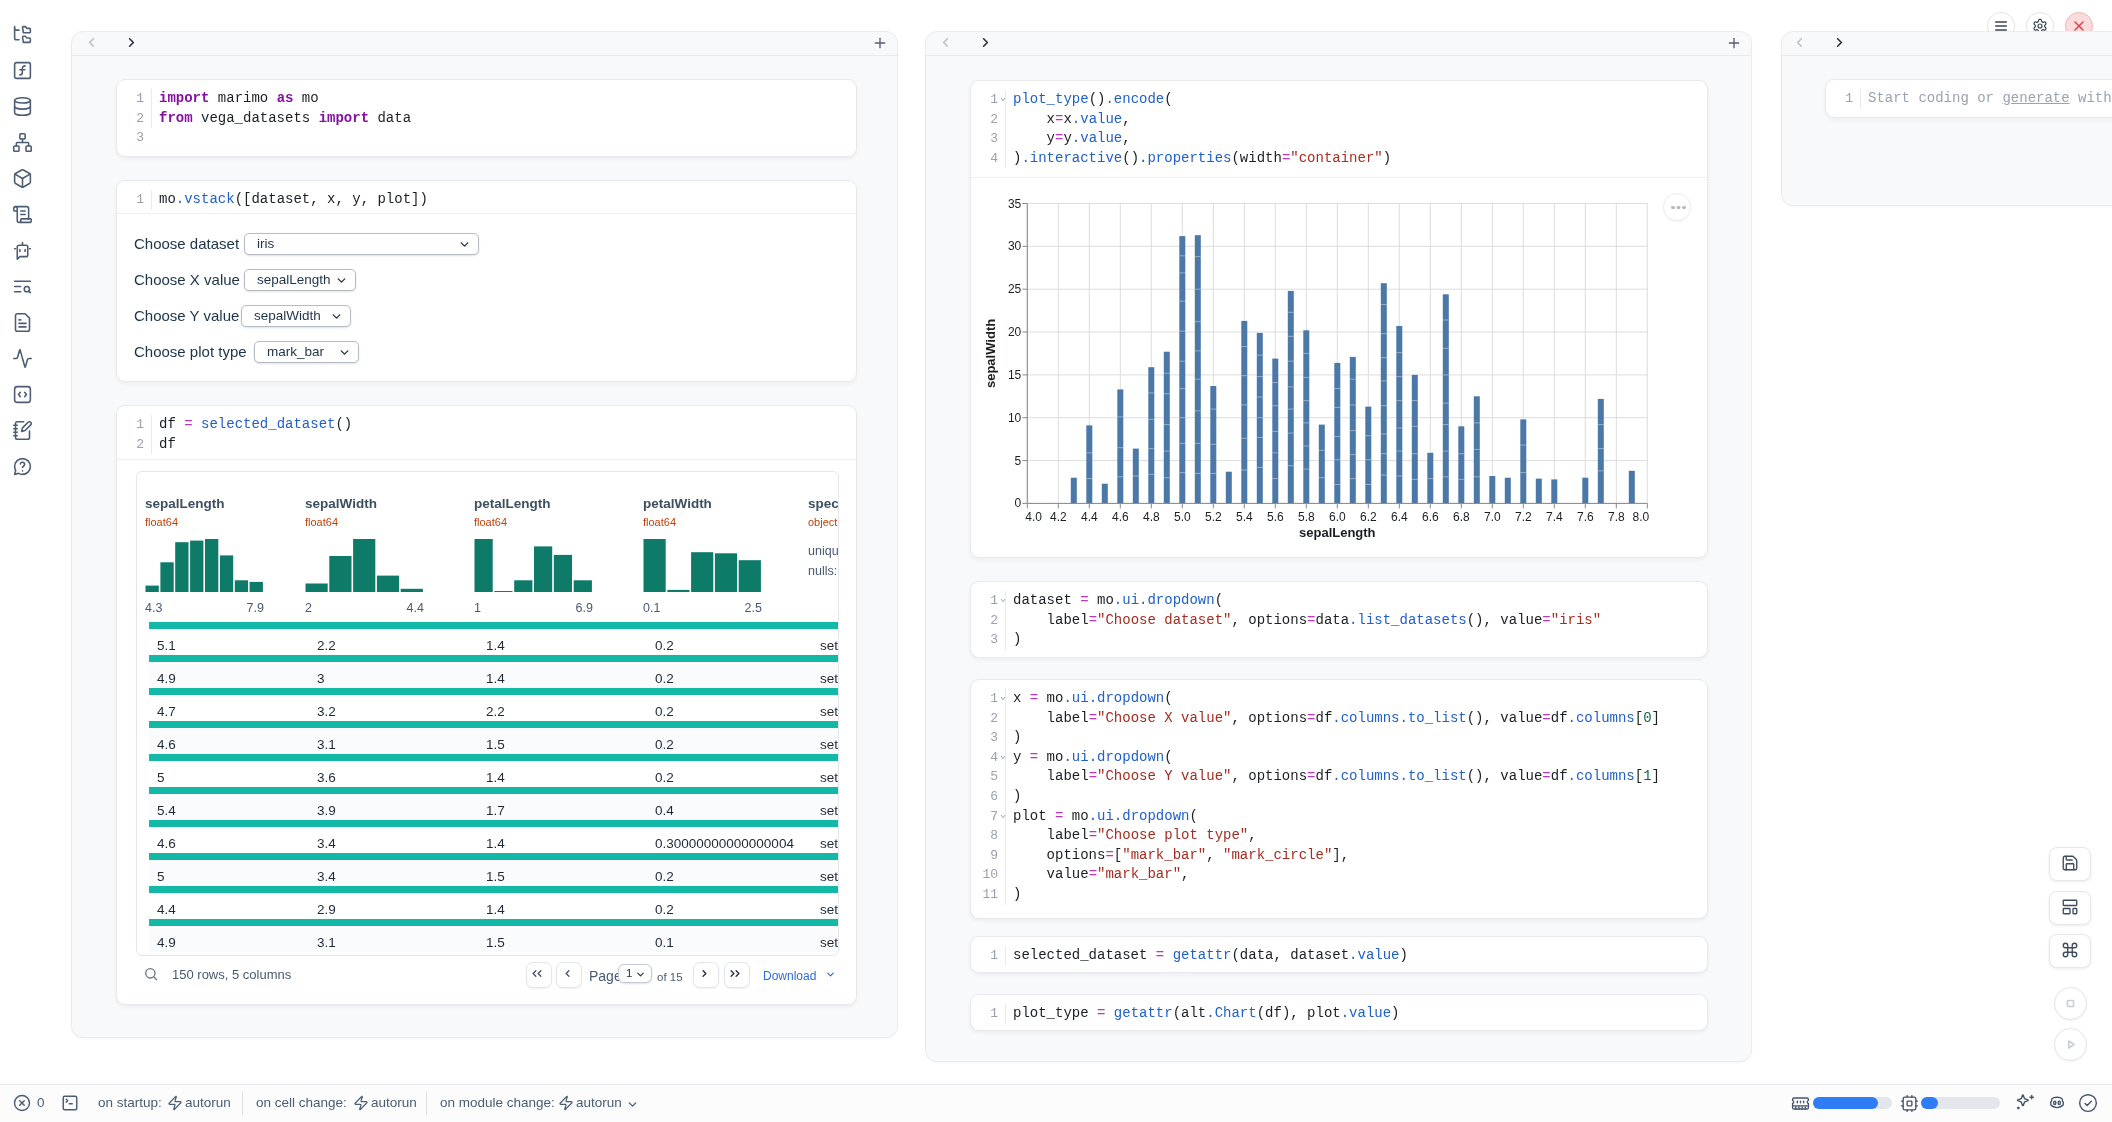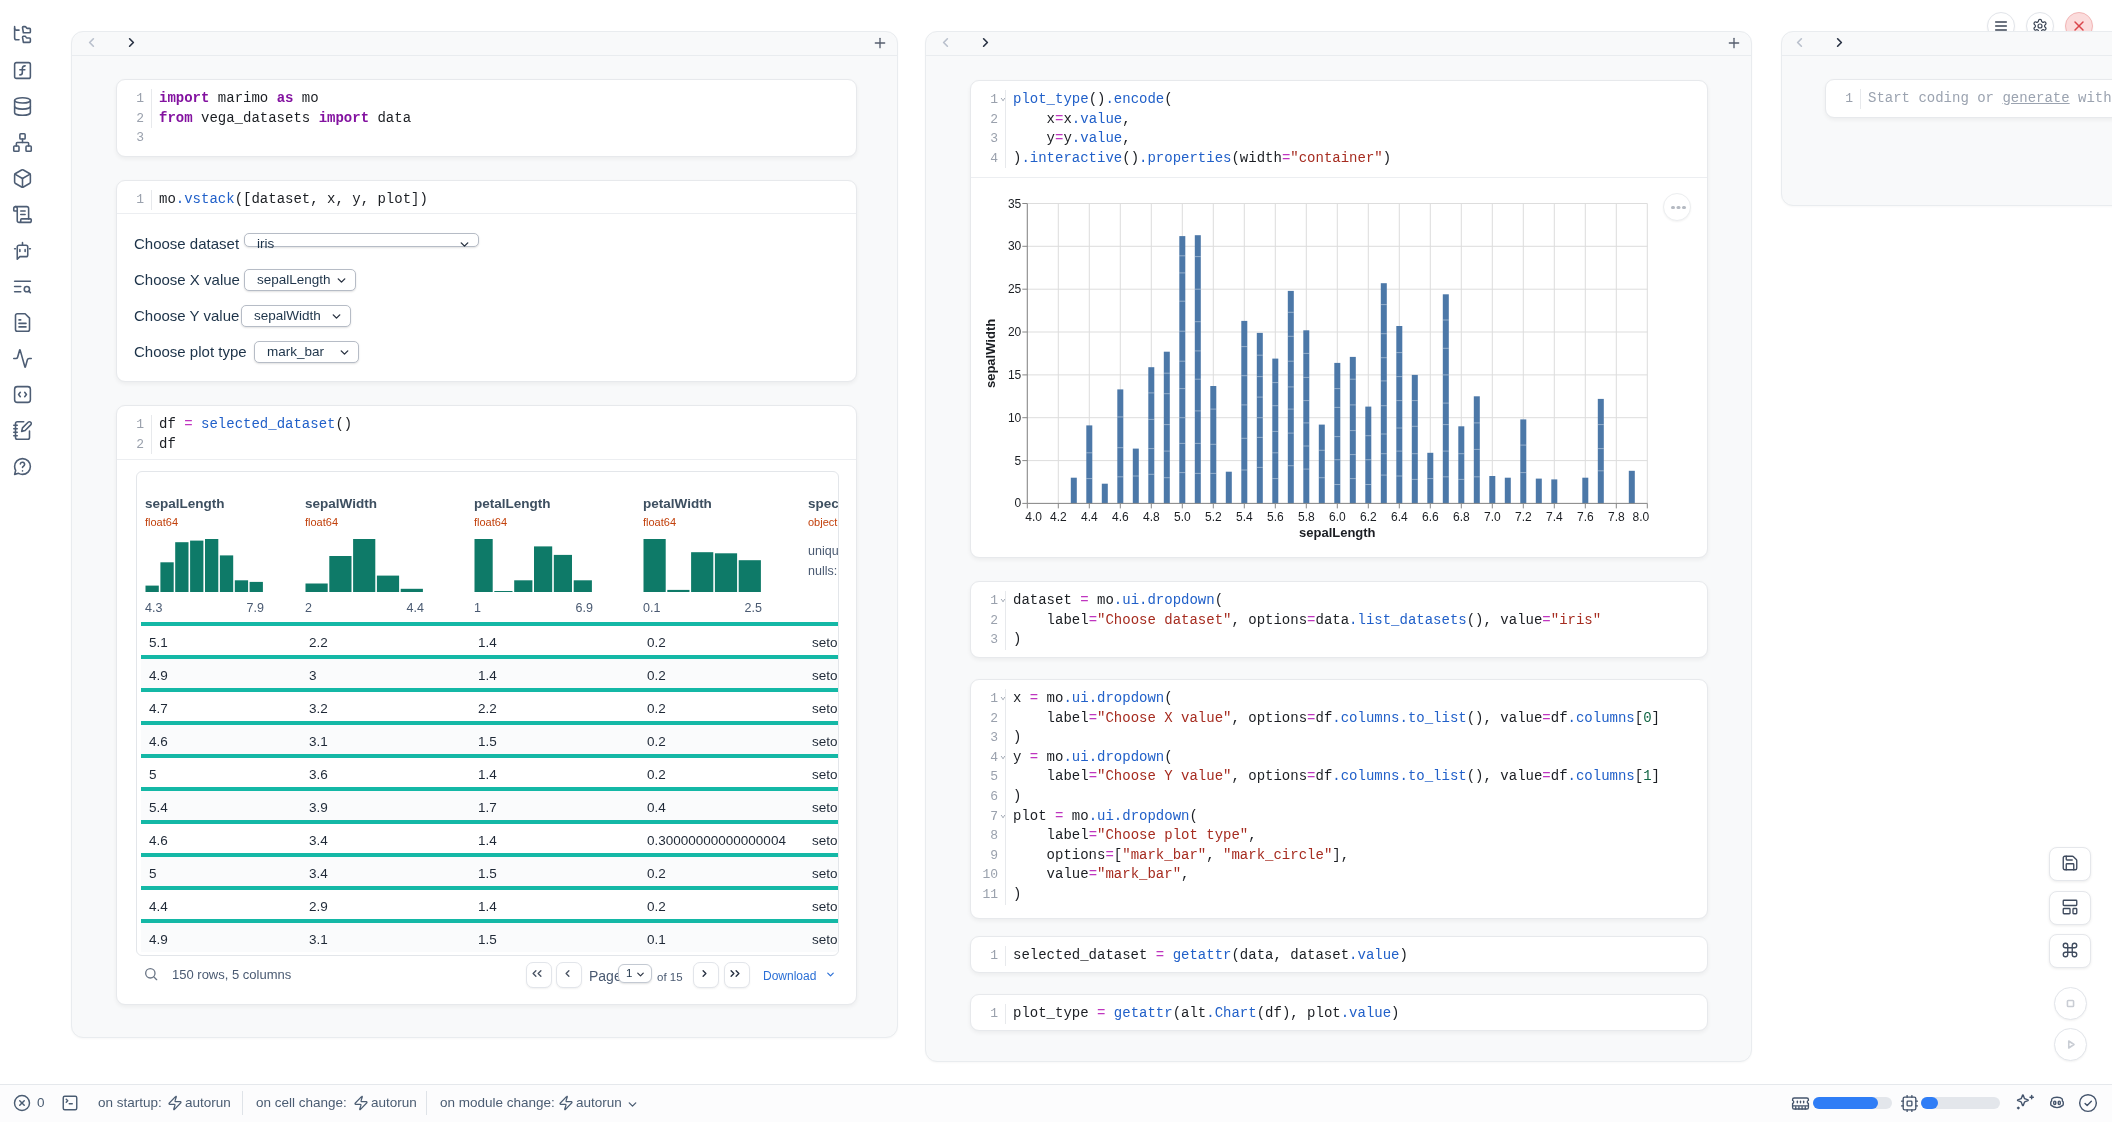--- a/index.html
+++ b/index.html
@@ -19,21 +19,21 @@
 .s{color:#a62c20}
 .n{color:#116644}
 .o{color:#bf35bf}
 .lbl{font-size:15px;color:#1d3349}
 .sel{position:absolute;background:#fff;border:1px solid #b6bcc6;border-radius:5px;box-shadow:0 1px 2px rgba(0,0,0,.12);font-size:13.5px;color:#1d3349;line-height:20px;padding-left:12px;font-family:"Liberation Sans",sans-serif}
 .selc{position:absolute;right:7px;top:4px}
 .tbl{position:absolute;left:19px;top:65px;width:703px;height:485px;border:1px solid #e3e6ea;border-radius:6px;background:#fff;overflow:hidden;font-family:"Liberation Sans",sans-serif}
 .thn{font-size:13.5px;font-weight:bold;color:#3d4f60}
 .tht{font-size:11px;color:#c2410c}
 .thm{font-size:12.5px;color:#4a5a72}
-.trow{position:absolute;left:4px;right:0;height:33px;border-top:4px solid #14b8a6;font-size:13.5px;color:#1f2937}
+.trow{position:absolute;left:12px;right:0;height:33px;border-top:7px solid #14b8a6;font-size:13.5px;color:#1f2937}
 .pbtn{position:absolute;width:26px;height:26px;background:#fff;border:1px solid #e2e5ea;border-radius:7px;box-shadow:0 1px 2px rgba(0,0,0,.06)}
 .ftxt{font-size:13px;color:#4a5a72}
 .circ{position:absolute;background:#fff;border:1px solid #e2e5ea;border-radius:50%;box-shadow:0 1px 2px rgba(0,0,0,.05)}
 .sqbtn{position:absolute;width:42px;height:34px;background:#fff;border:1px solid #e5e7eb;border-radius:8px;box-shadow:0 1px 3px rgba(0,0,0,.08)}
 .bar{position:absolute;height:12px;width:79px;border-radius:6px;background:#e3e6eb;top:1097px}
 .barf{position:absolute;height:12px;border-radius:6px;background:#2f7df6;top:1097px}
 .stxt{font-size:13.5px;color:#4a5c72}
 </style></head><body>
 <svg class="abs" style="left:12px;top:24px" width="21" height="21" viewBox="0 0 24 24" fill="none" stroke="#4d5d74" stroke-width="1.8" stroke-linecap="round" stroke-linejoin="round">
     <path d="M13 10h7a1 1 0 0 0 1-1V6a1 1 0 0 0-1-1h-2.5a1 1 0 0 1-.8-.4l-.9-1.2A1 1 0 0 0 15 3h-2a1 1 0 0 0-1 1Z"></path>
@@ -175,21 +175,21 @@
   </div>
 <div class="cell" style="left:116px;top:180px;width:741px;height:202px">
     <div class="gut">
       <div class="gl">1</div>
     </div>
     <div class="codea">
       <div class="cl">mo<i class="p">.vstack</i>([dataset, x, y, plot])</div>
     </div>
     <div class="divi" style="top:32px"></div>
     <div class="abs" style="left:17px;top:52px;height:22px;line-height:22px;font-family:'Liberation Sans',sans-serif"><span class="lbl">Choose dataset</span></div>
-    <div class="sel" style="left:127px;top:52px;width:235px;height:14px">iris<svg class="selc" width="13" height="13" viewBox="0 0 24 24" fill="none" stroke="#2a3342" stroke-width="2.6" stroke-linecap="round" stroke-linejoin="round">
+    <div class="sel" style="left:127px;top:52px;width:235px;height:22px">iris<svg class="selc" width="13" height="13" viewBox="0 0 24 24" fill="none" stroke="#2a3342" stroke-width="2.6" stroke-linecap="round" stroke-linejoin="round">
         <path d="m6 9 6 6 6-6"></path>
       </svg></div>
     <div class="abs" style="left:17px;top:88px;height:22px;line-height:22px;font-family:'Liberation Sans',sans-serif"><span class="lbl">Choose X value</span></div>
     <div class="sel" style="left:127px;top:88px;width:112px;height:22px">sepalLength<svg class="selc" width="13" height="13" viewBox="0 0 24 24" fill="none" stroke="#2a3342" stroke-width="2.6" stroke-linecap="round" stroke-linejoin="round">
         <path d="m6 9 6 6 6-6"></path>
       </svg></div>
     <div class="abs" style="left:17px;top:124px;height:22px;line-height:22px;font-family:Liberation Sans, sans-serif"><span class="lbl">Choose Y value</span></div>
     <div class="sel" style="left:124px;top:124px;width:110px;height:22px">sepalWidth<svg class="selc" width="13" height="13" viewBox="0 0 24 24" fill="none" stroke="#2a3342" stroke-width="2.6" stroke-linecap="round" stroke-linejoin="round">
         <path d="m6 9 6 6 6-6"></path>
       </svg></div>

